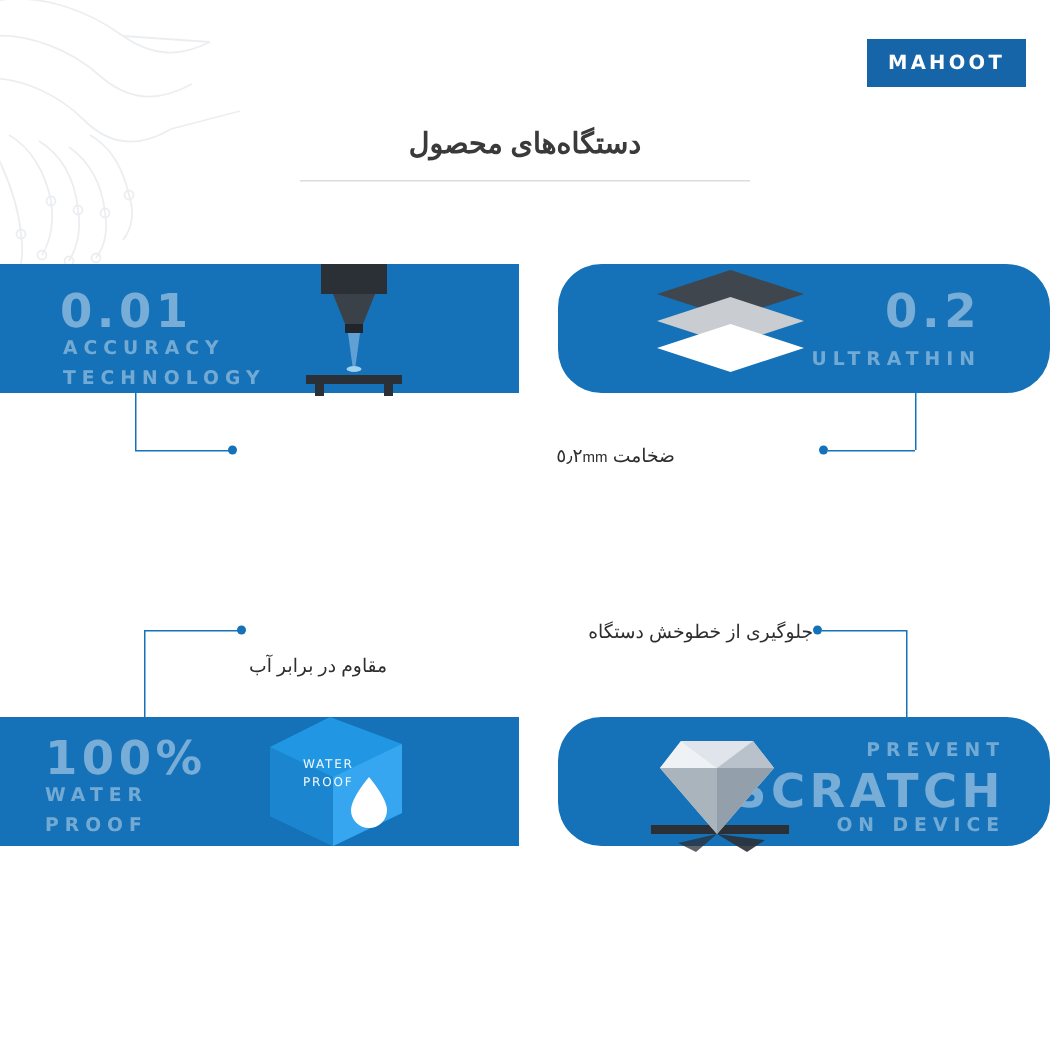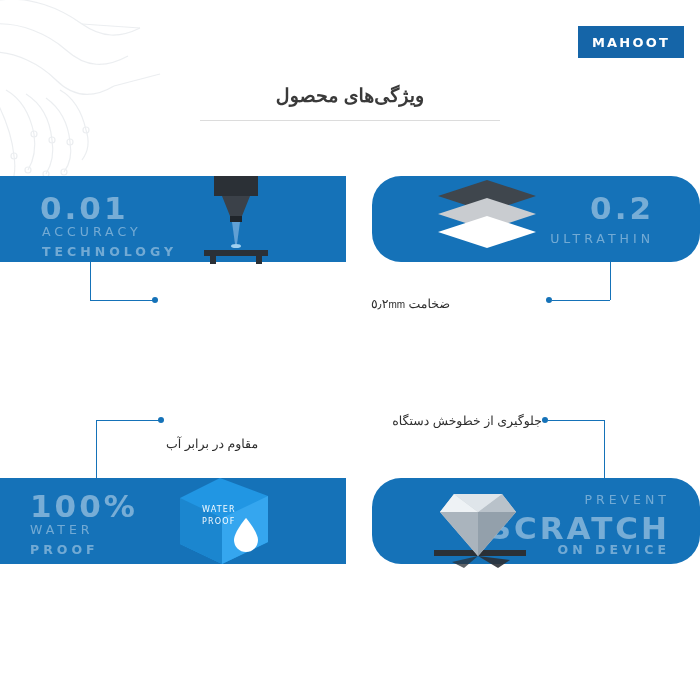--- a/index.html
+++ b/index.html
@@ -91,21 +91,21 @@
     font-size: 31px;
     letter-spacing: 3px;
     font-weight: bold;
     font-family: "DejaVu Sans", sans-serif;
   }
   .panel .sub {
     position: absolute;
     color: rgba(255,255,255,0.40);
     font-size: 12.5px;
     letter-spacing: 4px;
-    font-weight: normal;
+    font-weight: bold;
     font-family: "DejaVu Sans", sans-serif;
   }
   .panel .sub2 {
     position: absolute;
     color: rgba(255,255,255,0.40);
     font-size: 12.5px;
     letter-spacing: 4px;
     font-weight: bold;
     font-family: "DejaVu Sans", sans-serif;
   }
@@ -192,21 +192,21 @@
       <circle cx="18" cy="196" r="3"></circle>
       <path d="M92 30 L 150 34"></path>
       <path d="M124 92 L 170 80"></path>
     </g>
   </svg>
 
   <div class="logo">
     <span class="logo-text">MAHOOT</span>
   </div>
 
-  <div class="title">ویژگی‌های محصول</div>
+  <div class="title">دستگاه‌های محصول</div>
   <div class="title-rule"></div>
 
   <div class="panel left row1">
     <span class="big p1-big">0.01</span>
     <span class="sub p1-sub">ACCURACY</span>
     <span class="sub2 p1-sub2">TECHNOLOGY</span>
   </div>
   <svg class="gfx gfx-laser" width="80" height="96" viewBox="0 0 80 96">
     <rect x="18" y="4" width="44" height="20" fill="#2b3036"></rect>
     <polygon points="26,24 54,24 46,44 34,44" fill="#3b4149"></polygon>

